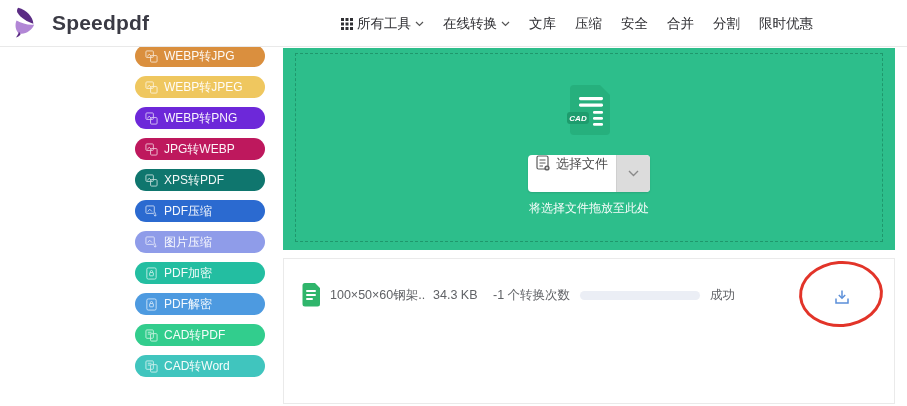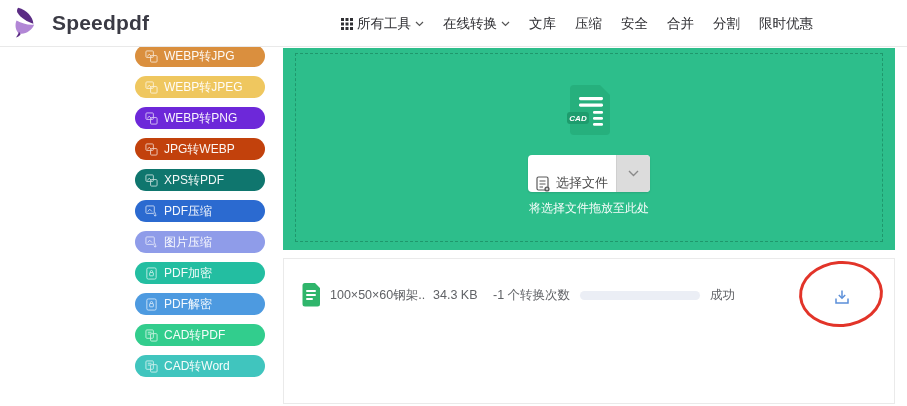--- a/index.html
+++ b/index.html
@@ -30,21 +30,21 @@
   .dropzone { position:absolute; left:283px; top:48px; width:612px; height:202px;
               background:#2dbe8b; z-index:1; }
   .dropzone-dash { position:absolute; left:12px; right:12px; top:5px; bottom:8px;
                    border:1px dashed rgba(15,105,72,.45); }
   .dz-inner { position:absolute; left:0; top:0; width:100%; height:100%;
               display:flex; flex-direction:column; align-items:center; }
   .cad-doc { margin-top:36px; position:relative;font-style:italic; }
   .select-btn { margin-top:15px; width:122px; height:37px; background:#fff;
                 border-radius:4px; display:flex; overflow:hidden; cursor:pointer;
                 box-shadow:0 1px 2px rgba(0,0,0,.12); }
-  .select-main { flex:1; display:flex; align-items:flex-end; justify-content:center;
+  .select-main { flex:1; display:flex; align-items:flex-start; justify-content:center;
                  gap:6px; font-size:13px; color:#4a4a4a; }
   .select-arrow { width:34px; background:#dcdcdc; border-left:1px solid #cfcfcf;
                   display:flex; align-items:center; justify-content:center; }
   .drop-hint { margin-top:8px; font-size:12px; color:rgba(255,255,255,.96); }
 
   
   .panel { position:absolute; left:283px; top:258px; width:612px; height:146px;
            background:#fff; border:1px solid #eaeaea; z-index:2; }
   .file-row { position:absolute; left:0; top:20px; width:100%; height:32px;
               display:flex; align-items:center; }
@@ -153,21 +153,21 @@
       <span class="si-icon">
           <svg viewBox="0 0 14 14" width="13" height="13">
             <rect x="1" y="1" width="8" height="7" rx="1" fill="none" stroke="#fff"></rect>
             <path d="M2.5 7 L4.5 4.5 L7 7" stroke="#fff" fill="none"></path>
             <rect x="6" y="6" width="7" height="7" rx="1" fill="none" stroke="#fff"></rect>
           </svg>
         </span>
       <span class="si-label">WEBP转PNG</span>
     </div>
 
-    <div class="side-item" style="background: #c2410c;">
+    <div class="side-item" style="background: #be185d;">
       <span class="si-icon">
           <svg viewBox="0 0 14 14" width="13" height="13">
             <rect x="1" y="1" width="8" height="7" rx="1" fill="none" stroke="#fff"></rect>
             <path d="M2.5 7 L4.5 4.5 L7 7" stroke="#fff" fill="none"></path>
             <rect x="6" y="6" width="7" height="7" rx="1" fill="none" stroke="#fff"></rect>
           </svg>
         </span>
       <span class="si-label">JPG转WEBP</span>
     </div>
 

